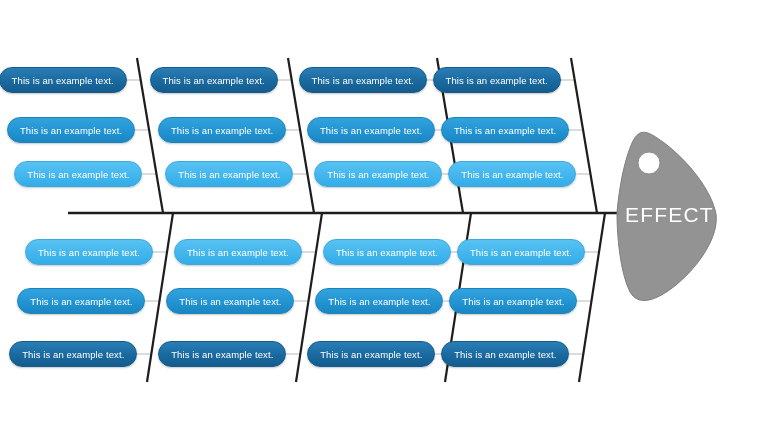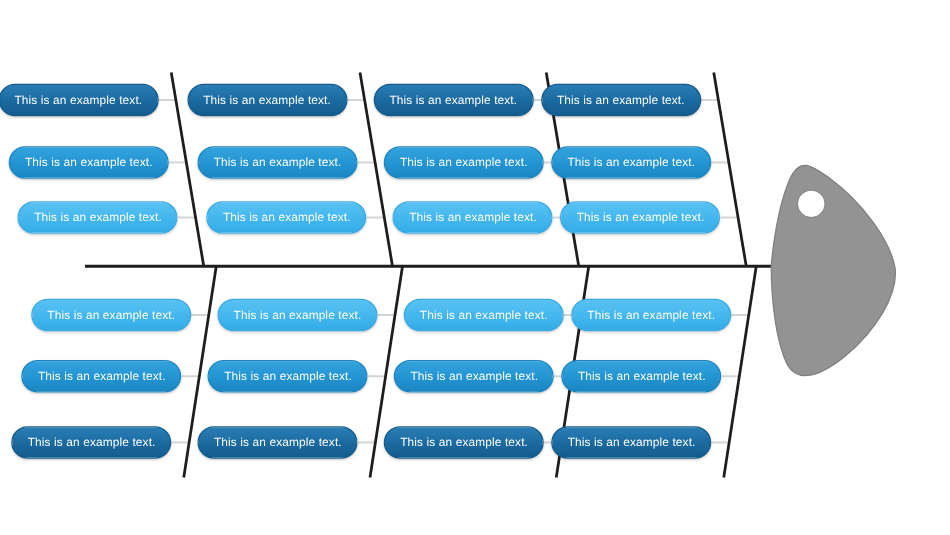--- a/index.html
+++ b/index.html
@@ -106,20 +106,21 @@
     <path id="fish-head" d="M 617 213
              C 617 213, 620 170, 632 143
              C 640 125, 650 133, 663 142
              C 690 162, 712 192, 716 214
              C 719 236, 700 265, 676 285
              C 655 302, 638 306, 630 292
              C 620 272, 617 236, 617 213 Z" fill="#939393" stroke="#7f7f7f" stroke-width="1"></path>
     <circle id="fish-eye" fill="#ffffff" stroke="#8a8a8a" stroke-width="1" cx="649" cy="163" r="11"></circle>
   </svg>
 
+  <div id="effect-text" class="effect-label" style="left: 625px; top: 203px; color: rgb(255, 255, 255);">EFFECT</div>
 
   <div id="pill-layer">
       <div class="pill dark" style="left: -1.30968px; top: 67px; width: 128px;">
         <span>This is an example text.</span>
       </div>
       <div class="pill mid" style="left: 7.07742px; top: 117px; width: 128px;">
         <span>This is an example text.</span>
       </div>
       <div class="pill light" style="left: 14.4581px; top: 161px; width: 128px;">
         <span>This is an example text.</span>

